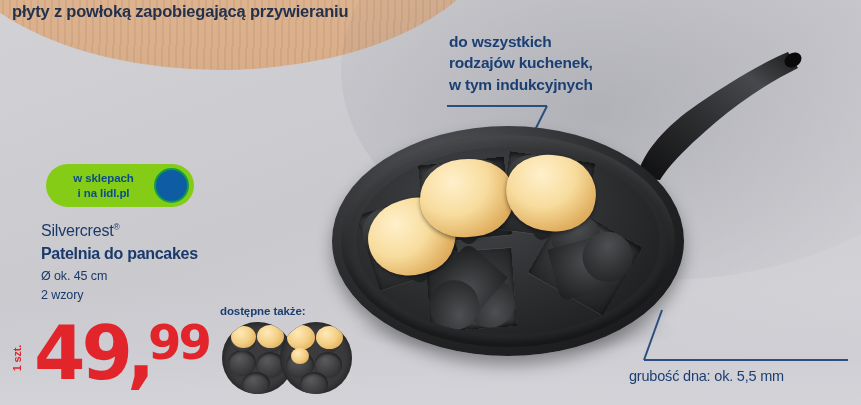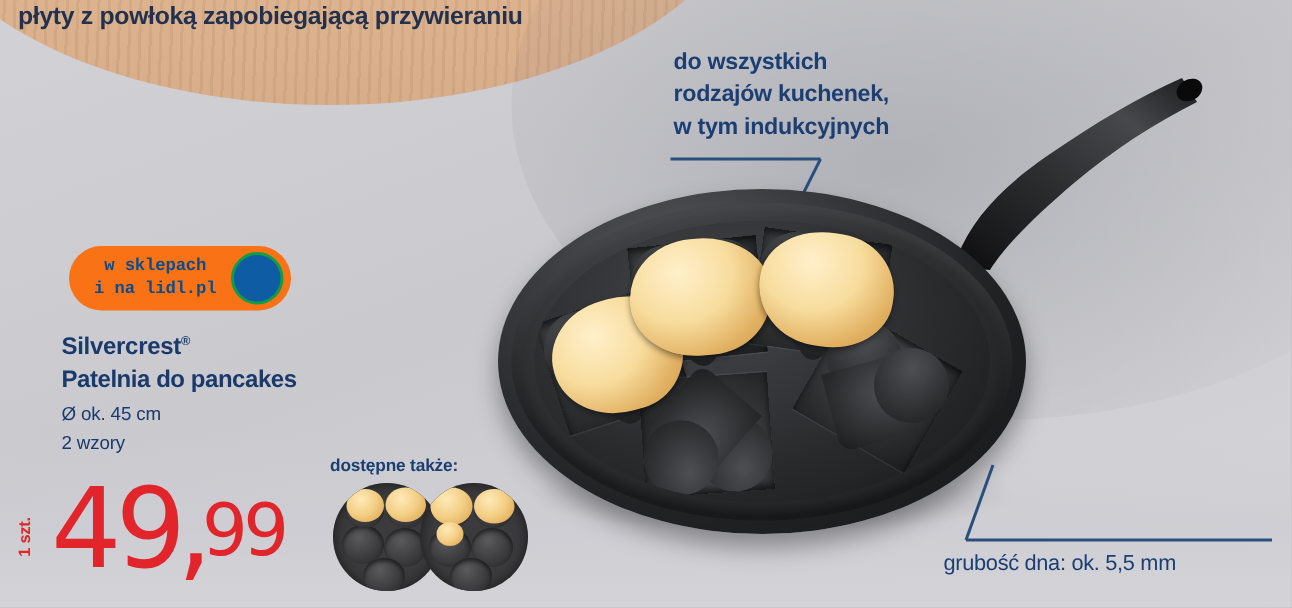--- a/index.html
+++ b/index.html
@@ -62,38 +62,38 @@
     font-size:14.5px; font-weight:normal; color:#1b3f72;
     letter-spacing:-.2px; white-space:nowrap;
   }
   .leader { position:absolute; overflow:visible; }
   .leader line { stroke:#2a4f7c; stroke-width:2; fill:none; }
 
   
   .badge {
     position:absolute; left:46px; top:164px;
     width:148px; height:43px; border-radius:22px;
-    background:#f97316;
-    display:flex; align-items:center;font-family:Liberation Mono, monospace;
+    background:#84cc16;
+    display:flex; align-items:center;
   }
   .badge-text {
     flex:1; text-align:center;
     font-size:11.5px; font-weight:bold; color:#0a4d8c;
     line-height:1.22; letter-spacing:-.1px; padding-left:7px;
   }
   .badge-dot {
     width:35px; height:35px; border-radius:50%;
     background:#0e5ca4; border:2px solid #0f9d48;
     margin-right:5px; flex:none;
   }
 
   
   .brand {
     position:absolute; left:41px; top:222px;
-    font-size:16px; font-weight:bold; color:#1a3a6b; letter-spacing:-.2px;text-align:center;
+    font-size:16px; font-weight:normal; color:#1a3a6b; letter-spacing:-.2px;text-align:center;
   }
   .brand sup { font-size:8.5px; vertical-align:super; }
   .pname {
     position:absolute; left:41px; top:245px;
     font-size:16px; font-weight:bold; color:#1a3a6b; letter-spacing:-.3px;
   }
   .spec1 {
     position:absolute; left:41px; top:269px;
     font-size:12.5px; color:#1a3a6b; letter-spacing:-.1px;
   }
@@ -105,22 +105,22 @@
   
   .unit {
     position:absolute; left:-3px; top:352px;
     width:40px; text-align:center;
     font-size:11px; font-weight:bold; color:#e1252b;
     transform:rotate(-90deg); transform-origin:center;
     letter-spacing:-.2px;
   }
   .price {
     position:absolute; left:34px; top:316px;
-    display:flex; align-items:center;
-    color:#e1252b; font-weight:normal;
+    display:flex; align-items:flex-start;
+    color:#e1252b; font-weight:bold;
     font-family:"DejaVu Sans", sans-serif;
     letter-spacing:-4px;
     line-height:1;
   }
   .price-int { font-size:74px; }
   .price-comma { font-size:74px; margin:0 -3px 0 -2px; }
   .price-dec { font-size:48px; margin-top:2px; letter-spacing:-3px; }
 
   
   .alt-label {

